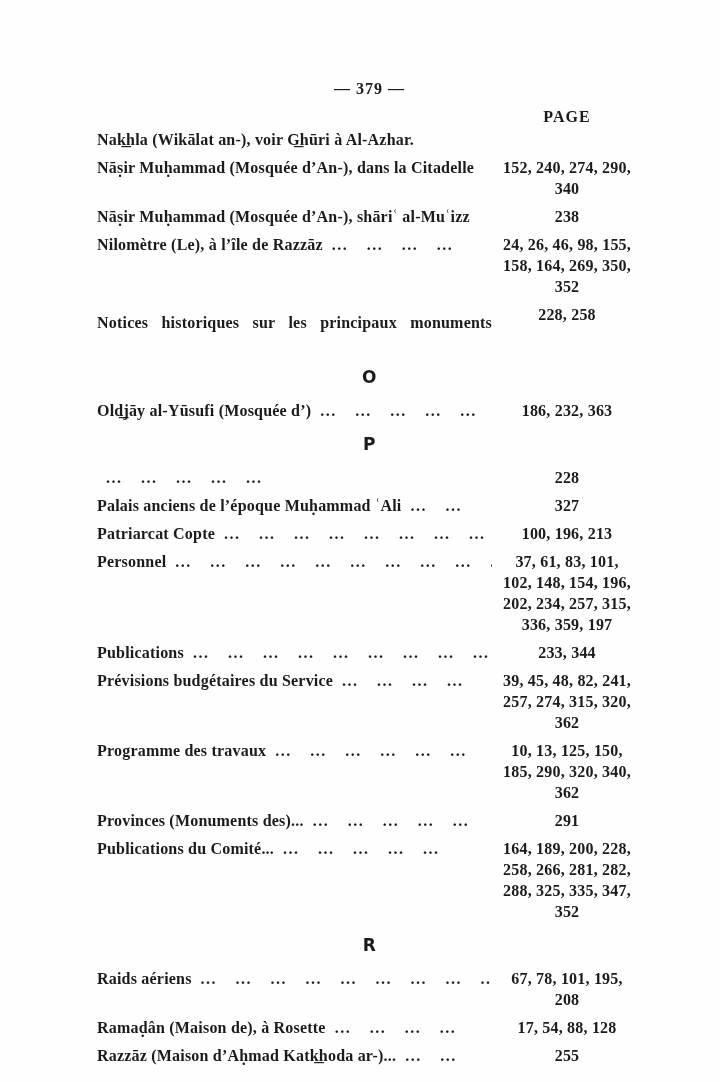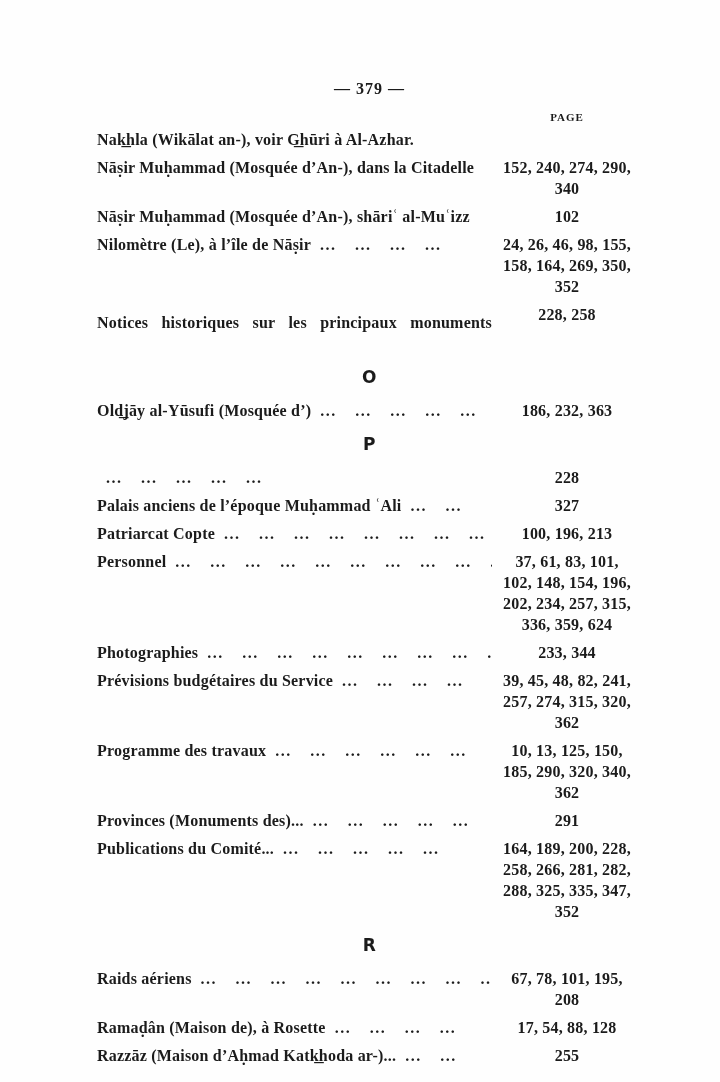--- a/index.html
+++ b/index.html
@@ -54,21 +54,21 @@
     word-spacing: 13px;
     letter-spacing: 1.5px;
   }
   .pages {
     flex: 0 0 150px;
     width: 150px;
     text-align: center;
     white-space: pre-line;
   }
   .page-hdr {
-    font-size: 11px;
+    font-size: 16px;
     font-weight: 700;
     letter-spacing: 1px;
     line-height: 12px;
     margin-bottom: 4px;
   }
   .hdr-row { margin-bottom: 2px; }
   .spread .term { display: block; overflow: visible; margin-top: 8px; }
   .spread .t { display: block; text-align-last: justify; white-space: normal; }
   .section-letter {
     text-align: center;
@@ -107,26 +107,26 @@
       </div>
       <div class="pages">152, 240, 274, 290,
 340</div>
     </div>
 
     <div class="row">
       <div class="term">
         <span class="t">Nāṣir Muḥammad (Mosquée d’An-), shāriʿ al-Muʿizz</span>
         <span class="dots"></span>
       </div>
-      <div class="pages">102</div>
-    </div>
-
-    <div class="row">
-      <div class="term">
-        <span class="t">Nilomètre (Le), à l’île de Nāṣir</span>
+      <div class="pages">238</div>
+    </div>
+
+    <div class="row">
+      <div class="term">
+        <span class="t">Nilomètre (Le), à l’île de Razzāz</span>
         <span class="dots">... ... ... ...</span>
       </div>
       <div class="pages">24, 26, 46, 98, 155,
 158, 164, 269, 350,
 352</div>
     </div>
 
     <div class="row spread">
       <div class="term">
         <span class="t">Notices historiques sur les principaux monuments</span>
@@ -171,26 +171,26 @@
     </div>
 
     <div class="row">
       <div class="term">
         <span class="t">Personnel</span>
         <span class="dots">... ... ... ... ... ... ... ... ... ...</span>
       </div>
       <div class="pages">37, 61, 83, 101,
 102, 148, 154, 196,
 202, 234, 257, 315,
-336, 359, 624</div>
-    </div>
-
-    <div class="row">
-      <div class="term">
-        <span class="t">Photographies</span>
+336, 359, 197</div>
+    </div>
+
+    <div class="row">
+      <div class="term">
+        <span class="t">Publications</span>
         <span class="dots">... ... ... ... ... ... ... ... ...</span>
       </div>
       <div class="pages">233, 344</div>
     </div>
 
     <div class="row">
       <div class="term">
         <span class="t">Prévisions budgétaires du Service</span>
         <span class="dots">... ... ... ...</span>
       </div>

